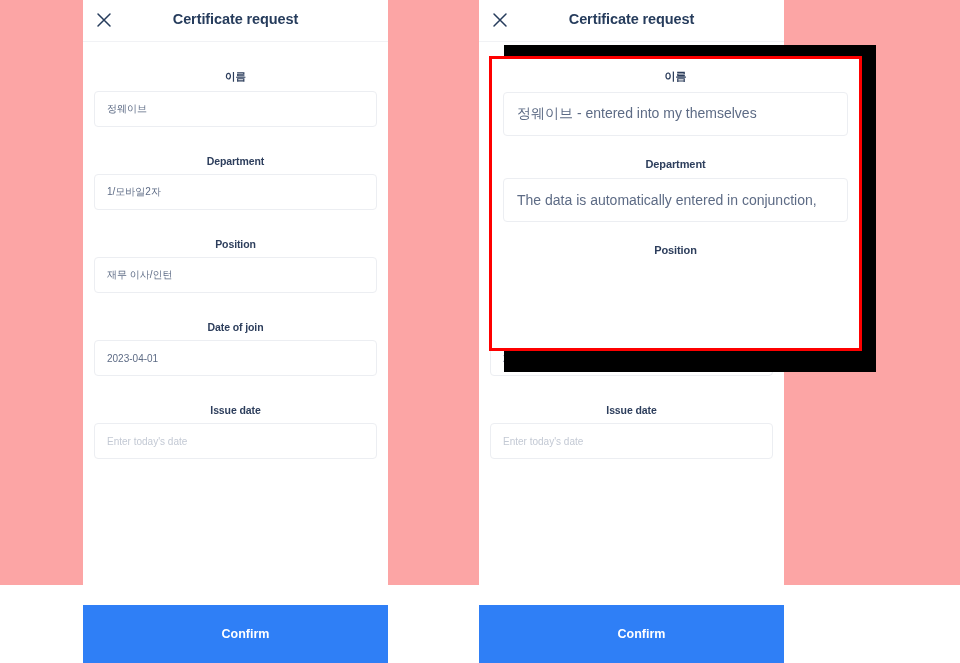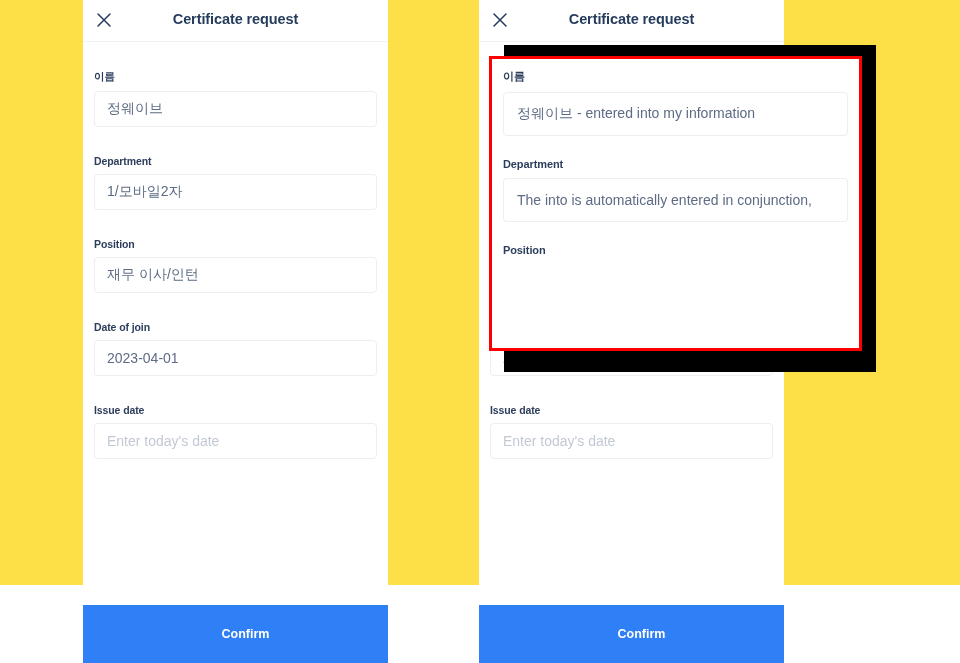--- a/index.html
+++ b/index.html
@@ -9,21 +9,21 @@
     height: 663px;
     background: #ffffff;
     font-family: "Liberation Sans", "DejaVu Sans", sans-serif;
     overflow: hidden;
   }
 
   .screen {
     position: relative;
     width: 960px;
     height: 585px;
-    background: #fde047;
+    background: #fca5a5;
   }
 
   
   .panel {
     position: absolute;
     top: 0;
     height: 663px;
     background: #ffffff;
   }
   .panel-left  { left: 83px;  width: 305px; }
@@ -59,30 +59,31 @@
   .form {
     padding: 0 11px;
   }
   .field { }
   .field-label {
     font-size: 10.5px;
     font-weight: 700;
     color: #2d3e5c;
     letter-spacing: -0.1px;
     margin-bottom: 7px;
+    text-align: center;
   }
   .field-input {
     height: 36px;
     border: 1px solid #eceef2;
     border-radius: 4px;
     background: #ffffff;
     display: flex;
     align-items: center;
     padding: 0 12px;
-    font-size: 14px;
+    font-size: 10px;
     color: #5d6b85;
     white-space: nowrap;
     overflow: hidden;
   }
   .field-input.placeholder { color: #c3c9d4; }
 
   
   .gap-1 { height: 28px; }   
   .gap-2 { height: 28px; }   
 
@@ -244,27 +245,27 @@
     <button class="confirm-button">Confirm</button>
   </div>
 
   <div class="annotation-shadow"></div>
 
   <div class="annotation-box">
     <div class="annotation-inner">
 
       <div class="field">
         <div class="field-label">이름</div>
-        <div class="field-input">정웨이브 - entered into my information</div>
+        <div class="field-input">정웨이브 - entered into my themselves</div>
       </div>
       <div class="gap-a"></div>
 
       <div class="field">
         <div class="field-label">Department</div>
-        <div class="field-input">The into is automatically entered in conjunction,</div>
+        <div class="field-input">The data is automatically entered in conjunction,</div>
       </div>
       <div class="gap-a"></div>
 
       <div class="field">
         <div class="field-label">Position</div>
       </div>
 
     </div>
   </div>
 

